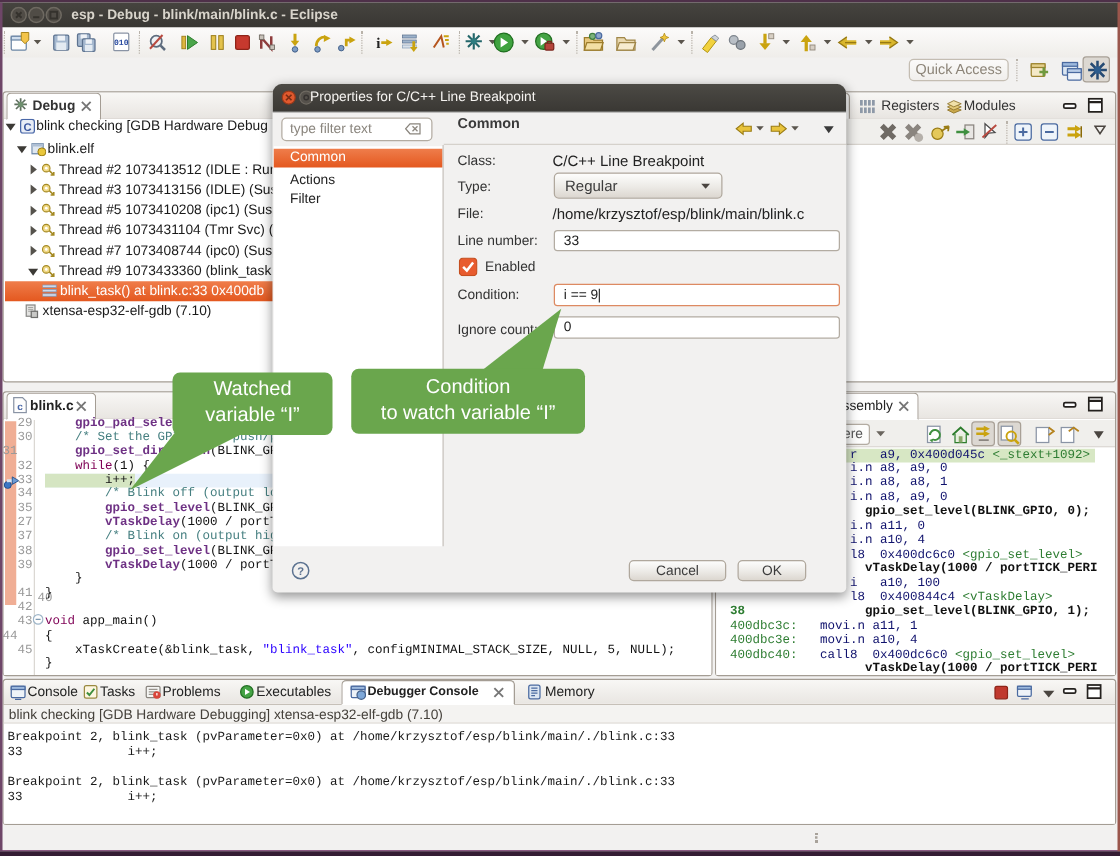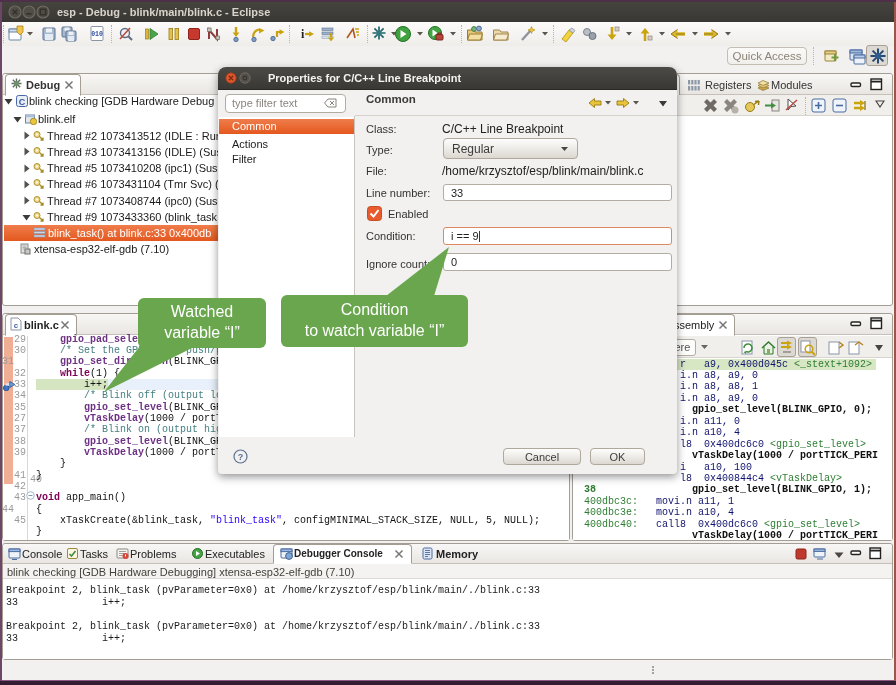--- a/index.html
+++ b/index.html
@@ -11,21 +11,21 @@
  border-radius:4px 4px 0 0}
 .tlbl{position:absolute;font-size:11px;font-weight:bold;color:#333;white-space:nowrap}
 .ilbl{position:absolute;font-size:11px;color:#333;white-space:nowrap}
 .btn{position:absolute;background:linear-gradient(#fdfdfc,#eceae6 55%,#dcd7d0);border:1px solid #b0a89d;
  border-radius:4px;font-size:11.5px;color:#3c3c3c;text-align:center}
 .inp{position:absolute;background:#fff;border:1px solid #b3aca2;border-radius:3px;font-size:11px;color:#222;
  line-height:16px;padding-left:7px;white-space:nowrap}
 .trow{position:absolute;font-size:11px;color:#1a1a1a;white-space:nowrap;height:16px;line-height:16px;z-index:3}
 .co{position:absolute;white-space:pre;font-family:"Liberation Mono",monospace;font-size:10px;color:#111;z-index:3}
 .dis{position:absolute;white-space:pre;font-family:"Liberation Mono",monospace;font-size:10px;color:#10126d;z-index:3}
-.k{color:#7f0055;font-weight:bold}
+.k{color:#7f0055;font-weight:normal}
 .f{color:#6e3184;font-weight:bold}
 .c{color:#457f80}
 .s{color:#2a00ff}
 .g{color:#2e7d32}
 </style></head><body>
 <div class="a" style="left:0;top:0;width:896px;height:2px;background:#4e3049"></div>
 <div class="a" style="left:0;top:2px;width:896px;height:20px;background:linear-gradient(#46443f,#393733)"></div>
 <svg class="a" style="left:8px;top:5px;z-index:2" width="14" height="14" viewBox="0 0 14 14">
     <circle cx="7" cy="7" r="6" fill="#504c46" stroke="#6e6961" stroke-width="1.2"></circle>
     <g transform="translate(7,7)" stroke="#35322d" stroke-width="1.6" fill="none">
@@ -551,21 +551,21 @@
     <circle cx="9" cy="9" r="3.4" fill="#7da7d8" stroke="#44618a"></circle>
   </svg>
 <div class="a" style="left:294px;top:548px;font-size:10px;color:#222;font-weight:bold;white-space:nowrap;z-index:3">Debugger Console</div>
 <svg class="a" style="left:394px;top:549px;z-index:3" width="10" height="10" viewBox="0 0 10 10">
     <path d="M1.5,1.5L8.5,8.5M8.5,1.5L1.5,8.5" stroke="#777" stroke-width="1.5"></path>
   </svg>
 <svg class="a" style="left:421px;top:547px;z-index:3" width="13" height="13" viewBox="0 0 13 13">
     <rect x="2" y="1" width="9" height="11" rx="1.5" fill="#dce6f2" stroke="#4a6aa0"></rect>
     <path d="M4,3.5h5M4,5.5h5M4,7.5h5M4,9.5h3" stroke="#4a6aa0" stroke-width="0.9"></path>
   </svg>
-<div class="a" style="left:436px;top:548px;font-size:11px;color:#222;font-weight:bold;white-space:nowrap;z-index:3">Memory</div>
+<div class="a" style="left:436px;top:548px;font-size:11px;color:#222;font-weight:normal;white-space:nowrap;z-index:3">Memory</div>
 <svg class="a" style="left:795px;top:548px;z-index:2" width="12" height="12" viewBox="0 0 12 12">
     <rect x="1" y="1" width="10" height="10" rx="1.5" fill="#c0392e" stroke="#8e2419"></rect>
   </svg>
 <svg class="a" style="left:813px;top:548px;z-index:2" width="14" height="12" viewBox="0 0 14 12">
     <rect x="1" y="1" width="11" height="8" rx="1" fill="#eef3f8" stroke="#4a6aa0"></rect>
     <rect x="1" y="1" width="11" height="2.4" fill="#9db9dd" stroke="#4a6aa0"></rect>
     <path d="M4,11h6" stroke="#4a6aa0"></path>
   </svg>
 <svg class="a" style="left:833px;top:551px;z-index:2" width="12" height="8" viewBox="0 0 12 8">
     <path d="M1.5,1.5h9L6,7z" fill="#4a4540"></path>
@@ -593,21 +593,21 @@
 <div class="a" style="left:218px;top:67px;width:459px;height:407px;z-index:10;border-radius:8px 8px 4px 4px;box-shadow:0 3px 9px rgba(0,0,0,0.42);background:#f2f1f0"></div>
 <div class="a" style="left:218px;top:67px;width:459px;height:23px;z-index:11;border-radius:8px 8px 0 0;background:linear-gradient(#4c4a45,#3a3834);border-bottom:1px solid #2a2926"></div>
 <svg class="a" style="left:225px;top:72px;z-index:12" width="12" height="12" viewBox="0 0 12 12">
     <circle cx="6" cy="6" r="5.2" fill="#e0592e" stroke="#9c3a1a" stroke-width="1"></circle>
     <path d="M3.8,3.8l4.4,4.4M8.2,3.8L3.8,8.2" stroke="#7c2c12" stroke-width="1.4"></path>
   </svg>
 <svg class="a" style="left:239px;top:72px;z-index:12" width="12" height="12" viewBox="0 0 12 12">
     <circle cx="6" cy="6" r="5.2" fill="#55514b" stroke="#6e6961" stroke-width="1"></circle>
     <circle cx="6" cy="6" r="1.8" fill="none" stroke="#353230" stroke-width="1.2"></circle>
   </svg>
-<div class="a" style="left:268px;top:67px;height:33px;line-height:23px;font-size:11px;font-weight:bold;color:#f5f3f0;z-index:12">Properties for C/C++ Line Breakpoint</div>
+<div class="a" style="left:248px;top:67px;height:33px;line-height:23px;font-size:11px;font-weight:normal;color:#f5f3f0;z-index:12">Properties for C/C++ Line Breakpoint</div>
 <div class="a" style="z-index:11;left:225px;top:94px;width:121px;height:19px;background:#fff;border:1px solid #b3aca2;border-radius:4px"></div>
 <div class="a" style="z-index:11;left:232px;top:97px;font-size:11px;color:#8a857d">type filter text</div>
 <svg class="a" style="left:324px;top:98px;z-index:12" width="13" height="11" viewBox="0 0 13 11">
     <path d="M4,1h8v8H4L0.5,5z" fill="#fdfdfd" stroke="#8a857d"></path>
     <path d="M6,3l4,4M10,3L6,7" stroke="#8a857d" stroke-width="1"></path>
   </svg>
 <div class="a" style="z-index:11;left:219px;top:117px;width:135px;height:320px;background:#fff"></div>
 <div class="a" style="z-index:11;left:219px;top:119px;width:135px;height:15px;background:linear-gradient(#ef7d4b,#e4581f)"></div>
 <div class="a" style="z-index:11;left:232px;top:119px;font-size:11px;height:15px;line-height:15px;color:#fff">Common</div>
 <div class="a" style="z-index:11;left:232px;top:137px;font-size:11px;height:15px;line-height:15px;color:#222">Actions</div>

